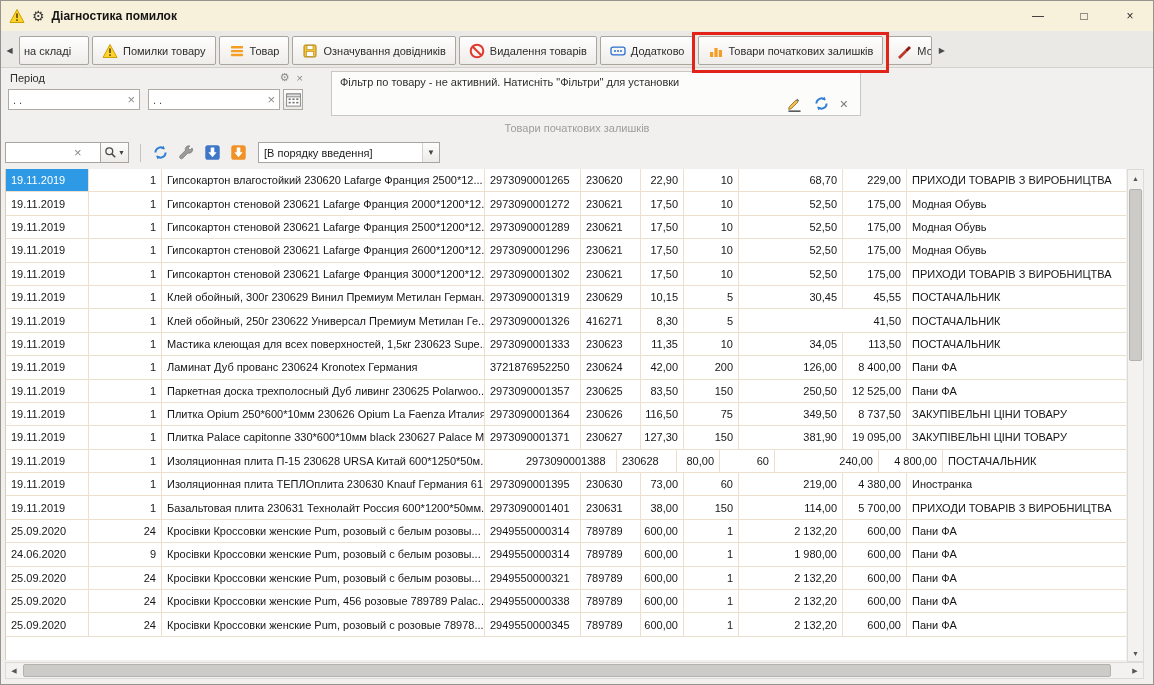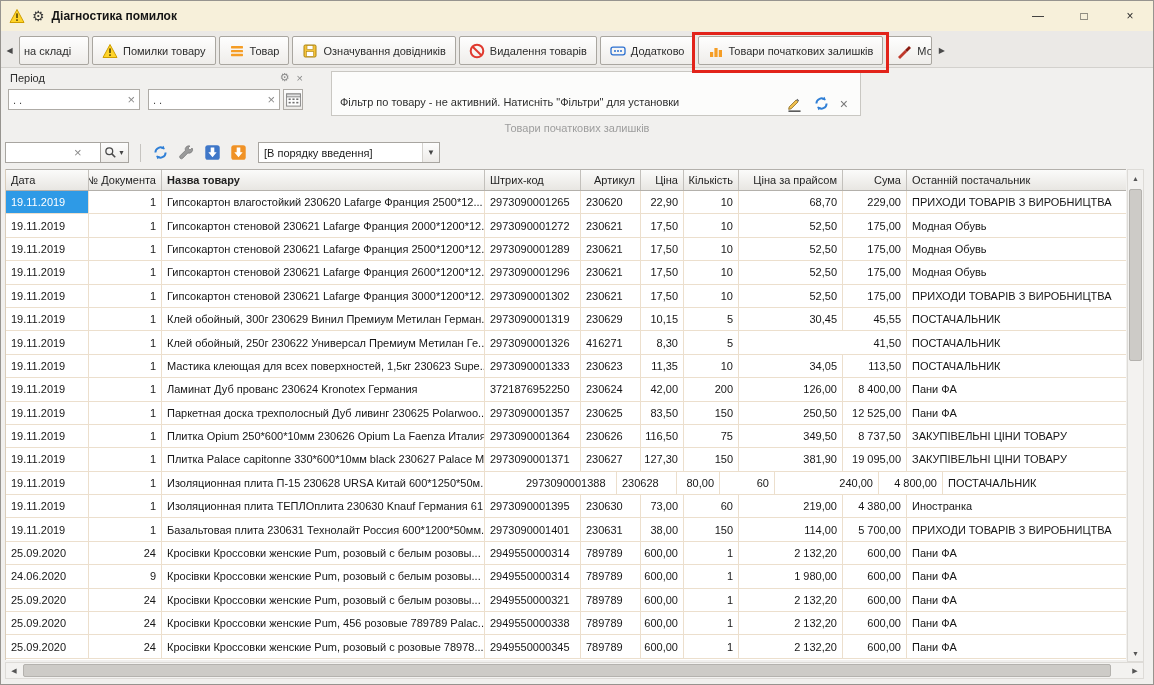--- a/index.html
+++ b/index.html
@@ -30,21 +30,21 @@
   .period-head .mini { color:#8a8a8a; font-size:11px; margin-left:7px; }
   .period-inputs { display:flex; margin-top:5px; padding-left:5px; align-items:center; }
   .date-input { width:132px; height:21px; background:#fff; border:1px solid #aeaba6; display:flex; align-items:center; padding:0 4px; color:#444; }
   .date-input .val { flex:1; font-size:11px; }
   .clear-x { color:#8a8a8a; font-size:13px; line-height:1; }
   .cal-btn { width:20px; height:21px; border:1px solid #aeaba6; background:linear-gradient(#fdfdfd,#eceae7); margin-left:3px; display:flex; align-items:center; justify-content:center; }
   .gap8 { width:8px; }
 
   
   .filter-panel { position:absolute; left:330px; top:70px; width:530px; height:45px; background:#fcfcfb; border:1px solid #c9c7c2; }
-  .filter-msg { padding:4px 0 0 8px; color:#2e2e2e;margin-top:20px; }
+  .filter-msg { padding:4px 0 0 8px; color:#2e2e2e; }
   .filter-icons { position:absolute; right:12px; bottom:3px; display:flex; align-items:center; gap:10px; }
   .fi { width:17px; height:17px; display:block; }
   .filter-icons .clear-x { font-size:14px; color:#777; }
 
   .section-title { position:absolute; left:0; top:121px; width:100%; text-align:center; color:#9d9d9d; }
 
   
   .toolbar { position:absolute; left:4px; top:140px; height:23px; display:flex; align-items:center; }
   .search-box { width:96px; height:21px; background:#fff; border:1px solid #a8a5a0; display:flex; align-items:center; padding:0 4px; }
   .search-box input { border:none; outline:none; width:64px; font-size:11px; font-family:"Liberation Sans",sans-serif; background:transparent; }
@@ -266,32 +266,20 @@
           <path d="M8 12.4 L4.1 7.7 H6.3 V3.4 H9.7 V7.7 H11.9 Z" fill="#fff"></path>
         </svg>
     </div>
     <div class="sort-select">
       <span class="val">[В порядку введення]</span>
       <span class="dd-box">▼</span>
     </div>
   </div>
 
   <div class="grid">
-    <div class="thead">
-        <div class="th a-left" style="width: 83px;">Дата</div>
-        <div class="th a-right" style="width: 73px;">№ Документа</div>
-        <div class="th a-left bold" style="width: 323px;">Назва товару</div>
-        <div class="th a-left" style="width: 96px;">Штрих-код</div>
-        <div class="th a-right" style="width: 60px;">Артикул</div>
-        <div class="th a-right" style="width: 43px;">Ціна</div>
-        <div class="th a-right" style="width: 55px;">Кількість</div>
-        <div class="th a-right" style="width: 104px;">Ціна за прайсом</div>
-        <div class="th a-right" style="width: 64px;">Сума</div>
-        <div class="th a-left" style="width: 220px;">Останній постачальник</div>
-      </div>
     <div>
         <div class="tr">
           <div class="td a-left selected" style="width: 83px;">19.11.2019</div>
           <div class="td a-right" style="width: 73px;">1</div>
           <div class="td a-left" style="width: 323px;">Гипсокартон влагостойкий 230620 Lafarge Франция 2500*12...</div>
           <div class="td a-left" style="width: 96px;">2973090001265</div>
           <div class="td a-left" style="width: 60px;">230620</div>
           <div class="td a-right" style="width: 43px;">22,90</div>
           <div class="td a-right" style="width: 55px;">10</div>
           <div class="td a-right" style="width: 104px;">68,70</div>

